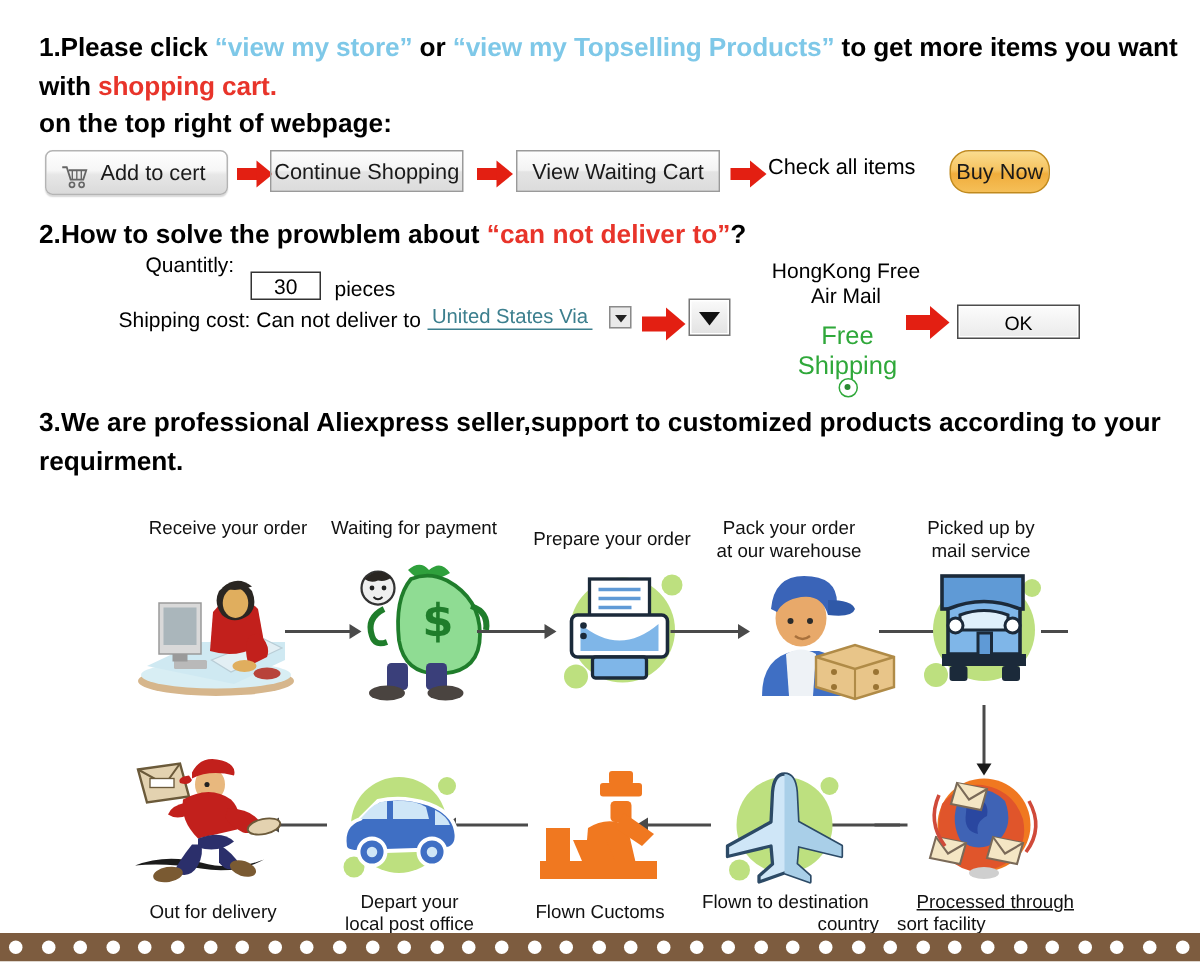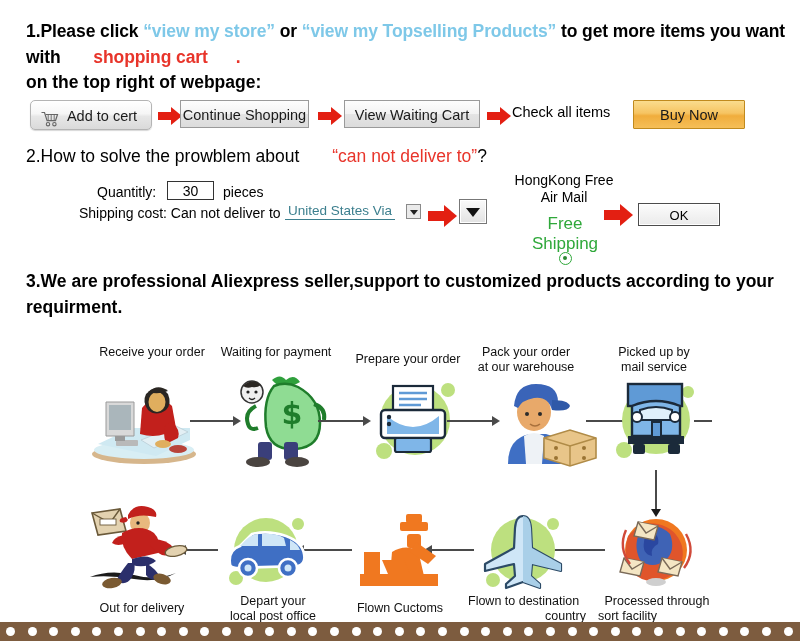--- a/index.html
+++ b/index.html
@@ -18,21 +18,21 @@
   }
   .abs { position: absolute; }
 
   
   .para1 {
     left: 26px; top: 18px; width: 760px;
     font-size: 17.5px; font-weight: 700; line-height: 26px;
     letter-spacing: -0.1px;
   }
   .lnk { color: #7ec8e8; }
-  .red { color: #e8342a; margin-left: 28px; }
+  .red { color: #e8342a; }
   .sub-top {
     left: 26px; top: 72px;
     font-size: 17.5px; font-weight: 700;
   }
 
   
   .btnrow { left: 0; top: 100px; width: 800px; height: 40px; }
   .btn {
     position: absolute; top: 0;
     height: 28px; line-height: 28px;
@@ -51,22 +51,22 @@
     box-shadow: 0 1px 1px rgba(0,0,0,.16), inset 0 1px 0 #fff;
     padding-left: 22px;
     font-size: 14.5px;
   }
   #cart-icon {
     position: absolute; left: 10px; top: 6px; width: 18px; height: 16px;
   }
   #btn-continue { left: 180px; width: 129px; }
   #btn-viewcart { left: 344px; width: 136px; }
   #btn-buynow {
-    left: 633px; width: 112px; height: 29px; line-height: 29px;
-    border-radius: 1px;
+    left: 633px; width: 67px; height: 29px; line-height: 29px;
+    border-radius: 13px;
     border: 1px solid #c08a1e;
     background: linear-gradient(to bottom, #fadc8e 0%, #f6c462 45%, #f0ad3c 55%, #f5bf58 100%);
     font-size: 14.5px;
   }
   .check-items {
     left: 512px; top: 4px;
     font-size: 14.5px;
   }
 
   
@@ -82,22 +82,22 @@
     border-bottom: 9px solid transparent;
     border-left: 11px solid #e31f12;
   }
   .rarrow-big .shaft { top: 6px; width: 17px; height: 10px; }
   .rarrow-big .head {
     left: 16px; border-top: 11px solid transparent;
     border-bottom: 11px solid transparent; border-left: 13px solid #e31f12;
   }
 
   
-  .sec2-title { left: 26px; top: 146px; font-size: 17.5px; font-weight: 400; }
-  .q-label { left: 97px; top: 184px; font-size: 14px; }
+  .sec2-title { left: 26px; top: 146px; font-size: 17.5px; font-weight: 700; }
+  .q-label { left: 97px; top: 168px; font-size: 14px; }
   .q-box {
     left: 167px; top: 181px; width: 47px; height: 19px;
     border: 1px solid #333; background: #fff;
     text-align: center; line-height: 19px; font-size: 14px;
     box-sizing: border-box;
   }
   .q-unit { left: 223px; top: 184px; font-size: 14px; }
   .ship-label { left: 79px; top: 205px; font-size: 14px; }
   .country-sel {
     left: 285px; top: 203px; width: 110px;
@@ -528,21 +528,21 @@
   <div>local post office</div>
 </div>
 <div class="flow-label" style="left:344px;top:601px;width:112px;">
   <div>Flown Cuctoms</div>
 </div>
 <div class="flow-label" style="left:462px;top:594px;width:124px;">
   <div style="text-align:left;padding-left:6px;">Flown to destination</div>
   <div style="text-align:right;padding-left:6px;">country</div>
 </div>
 <div class="flow-label" style="left:592px;top:594px;width:124px;">
-  <div style="text-align:center;padding-left:6px;">Processed through</div>
+  <div style="text-align:right;padding-left:6px;text-decoration:underline;">Processed through</div>
   <div style="text-align:left;padding-left:6px;">sort facility</div>
 </div>
 
 <div class="abs bottom-bar">
   <div id="dots">
       <div class="bdot" style="left: 6px;"></div>
       <div class="bdot" style="left: 27.6px;"></div>
       <div class="bdot" style="left: 49.2px;"></div>
       <div class="bdot" style="left: 70.8px;"></div>
       <div class="bdot" style="left: 92.4px;"></div>

